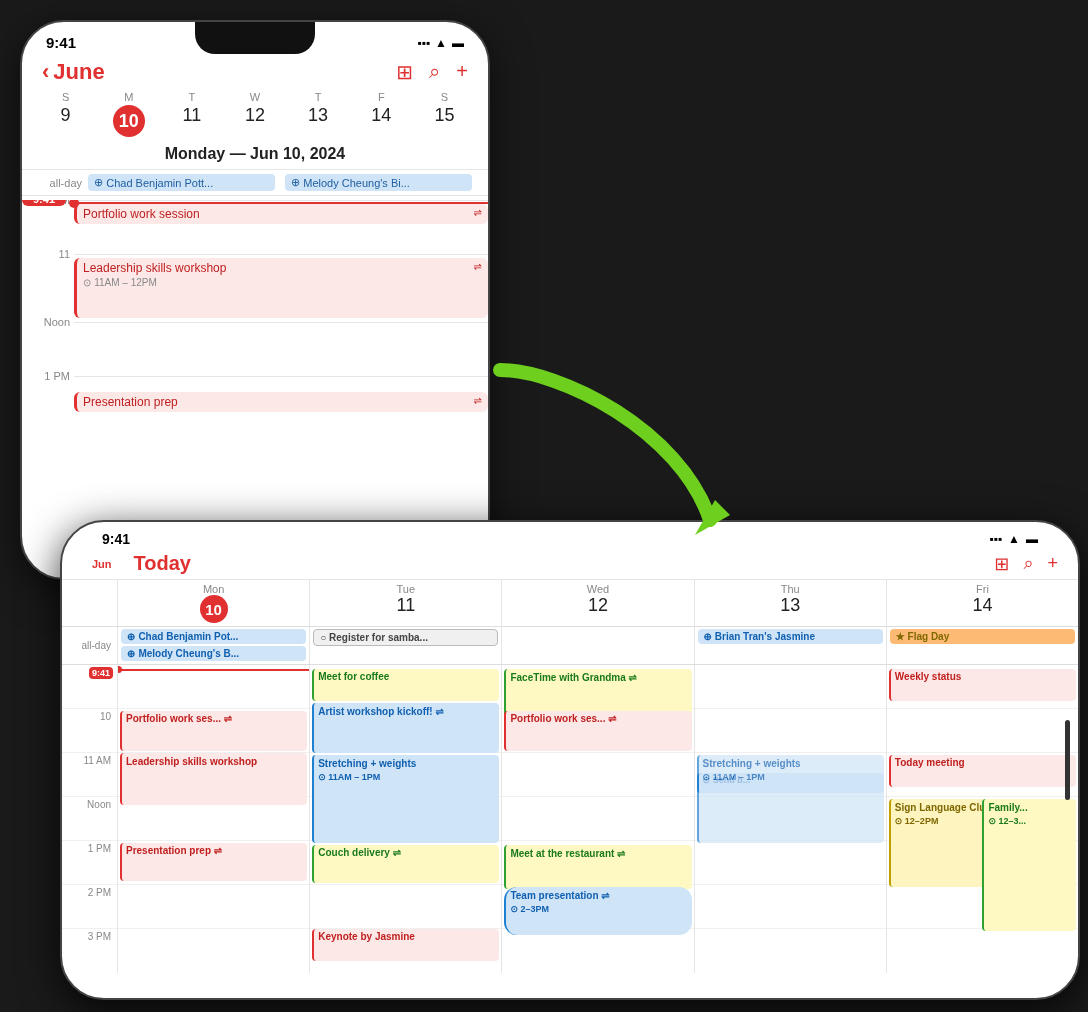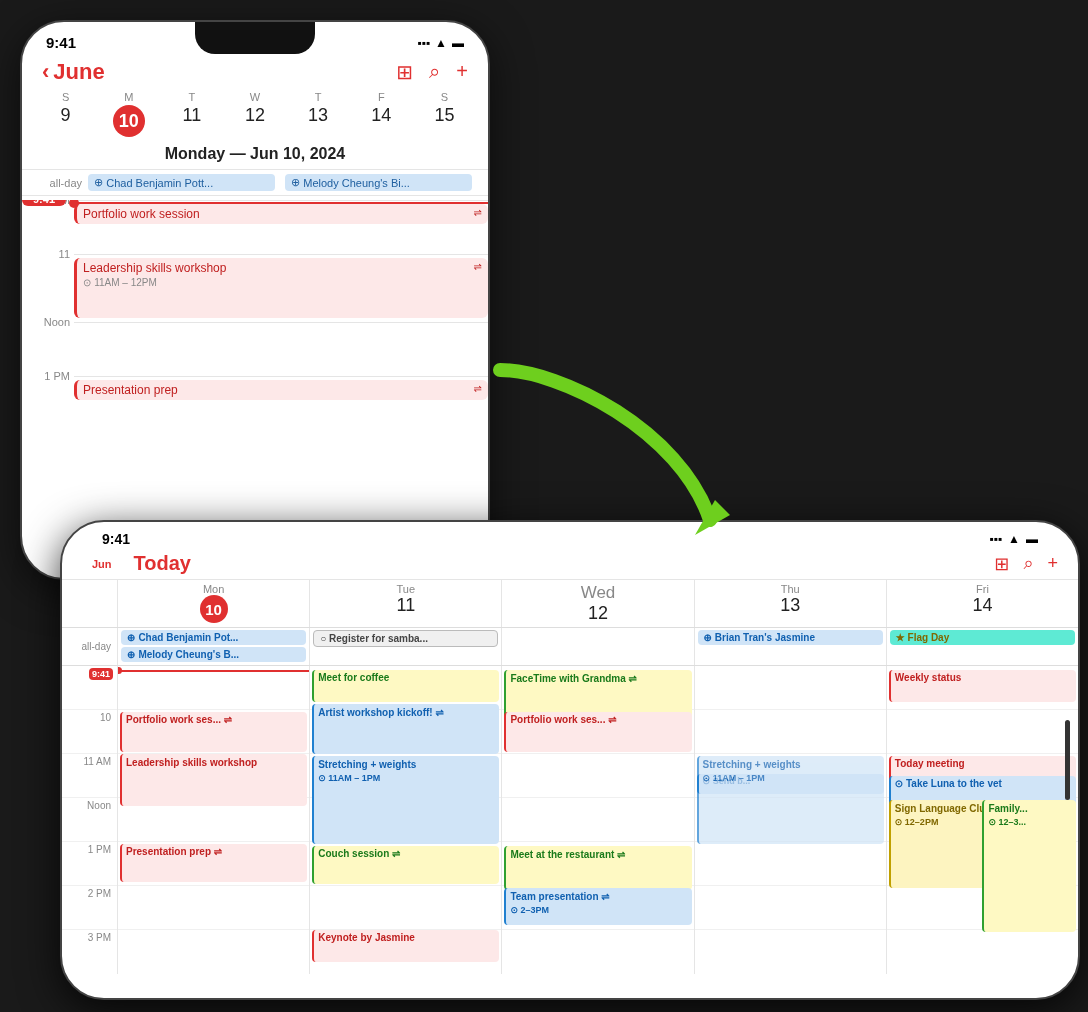--- a/index.html
+++ b/index.html
@@ -267,21 +267,21 @@
       padding: 2px 6px;
       font-size: 10px;
       font-weight: 600;
       display: flex;
       align-items: center;
       gap: 3px;
       overflow: hidden;
       white-space: nowrap;
     }
     .chip-blue { background: #d0e4f7; color: #1060b0; }
-    .chip-yellow { background: #5eead4; color: #806800; }
+    .chip-yellow { background: #fdba74; color: #806800; }
 
     
     .home-pill-landscape {
       position: absolute;
       right: 8px;
       top: 50%;
       transform: translateY(-50%);
       width: 5px;
       height: 80px;
       background: #333;
@@ -400,21 +400,21 @@
       </div>
 
       <div class="time-row" style="height:54px;">
         <span class="time-label">Noon</span>
         <div class="time-line"></div>
       </div>
 
       <div class="time-row" style="height:54px;">
         <span class="time-label">1 PM</span>
         <div class="time-line"></div>
-        <div class="event-block event-red" style="margin-top:4px;width:100%;">
+        <div class="event-block event-red" style="margin-top:16px;width:100%;">
           Presentation prep
           <span style="float:right;font-size:10px;">⇌</span>
         </div>
       </div>
 
     </div>
   </div>
 </div>
 
 <svg class="arrow-svg" viewBox="0 0 280 200" fill="none" xmlns="http://www.w3.org/2000/svg">
@@ -453,21 +453,21 @@
       <div style="font-size:11px;color:#888;">Mon</div>
       <div style="display:inline-flex;align-items:center;justify-content:center;width:28px;height:28px;background:#e03030;border-radius:50%;color:#fff;font-size:15px;font-weight:700;">10</div>
     </div>
 
     <div style="flex:1;text-align:center;padding:3px 0;border-right:1px solid #e5e5e5;">
       <div style="font-size:11px;color:#888;">Tue</div>
       <div style="display:inline-block;font-size:18px;font-weight:400;color:#222;">11</div>
     </div>
 
     <div style="flex:1;text-align:center;padding:3px 0;border-right:1px solid #e5e5e5;">
-      <div style="font-size:17px;color:#888;">Wed</div>
+      <div style="font-size:11px;color:#888;">Wed</div>
       <div style="display:inline-block;font-size:18px;font-weight:400;color:#222;">12</div>
     </div>
 
     <div style="flex:1;text-align:center;padding:3px 0;border-right:1px solid #e5e5e5;">
       <div style="font-size:11px;color:#888;">Thu</div>
       <div style="display:inline-block;font-size:18px;font-weight:400;color:#222;">13</div>
     </div>
 
     <div style="flex:1;text-align:center;padding:3px 0;">
       <div style="font-size:11px;color:#888;">Fri</div>
@@ -537,37 +537,37 @@
       <div style="height:44px;border-bottom:1px solid #f0f0f0;"></div>
       <div style="height:44px;border-bottom:1px solid #f0f0f0;"></div>
       <div style="height:44px;border-bottom:1px solid #f0f0f0;"></div>
       <div style="height:44px;border-bottom:1px solid #f0f0f0;"></div>
       <div style="height:44px;border-bottom:1px solid #f0f0f0;"></div>
       <div style="height:44px;"></div>
 
       <div class="ev ev-green" style="top:4px;height:32px;">Meet for coffee</div>
       <div class="ev ev-blue" style="top:38px;height:50px;white-space:normal;line-height:1.3;">Artist workshop kickoff! ⇌</div>
       <div class="ev ev-blue" style="top:90px;height:88px;white-space:normal;line-height:1.3;">Stretching + weights<br><span style="font-size:9px;">⊙ 11AM – 1PM</span></div>
-      <div class="ev ev-green" style="top:180px;height:38px;">Couch session ⇌</div>
+      <div class="ev ev-green" style="top:180px;height:38px;">Couch delivery ⇌</div>
       <div class="ev ev-red" style="top:264px;height:32px;border-left:2px solid #e03030;">Keynote by Jasmine</div>
     </div>
 
     <div style="flex:1;border-right:1px solid #e5e5e5;position:relative;overflow:hidden;">
       <div style="height:44px;border-bottom:1px solid #f0f0f0;"></div>
       <div style="height:44px;border-bottom:1px solid #f0f0f0;"></div>
       <div style="height:44px;border-bottom:1px solid #f0f0f0;"></div>
       <div style="height:44px;border-bottom:1px solid #f0f0f0;"></div>
       <div style="height:44px;border-bottom:1px solid #f0f0f0;"></div>
       <div style="height:44px;border-bottom:1px solid #f0f0f0;"></div>
       <div style="height:44px;"></div>
 
       <div class="ev ev-green" style="top:4px;height:62px;white-space:normal;line-height:1.3;">FaceTime with Grandma ⇌</div>
       <div class="ev ev-red" style="top:46px;height:40px;">Portfolio work ses... ⇌</div>
       <div class="ev ev-green" style="top:180px;height:44px;white-space:normal;line-height:1.3;">Meet at the restaurant ⇌</div>
-      <div class="ev ev-blue" style="top:222px;height:37px;white-space:normal;line-height:1.3;">Team presentation ⇌<br><span style="font-size:9px;">⊙ 2–3PM</span></div>
+      <div class="ev ev-blue" style="top:222px;height:48px;white-space:normal;line-height:1.3;border-radius:13px;">Team presentation ⇌<br><span style="font-size:9px;">⊙ 2–3PM</span></div>
     </div>
 
     <div style="flex:1;border-right:1px solid #e5e5e5;position:relative;overflow:hidden;">
       <div style="height:44px;border-bottom:1px solid #f0f0f0;"></div>
       <div style="height:44px;border-bottom:1px solid #f0f0f0;"></div>
       <div style="height:44px;border-bottom:1px solid #f0f0f0;"></div>
       <div style="height:44px;border-bottom:1px solid #f0f0f0;"></div>
       <div style="height:44px;border-bottom:1px solid #f0f0f0;"></div>
       <div style="height:44px;border-bottom:1px solid #f0f0f0;"></div>
       <div style="height:44px;"></div>
@@ -580,18 +580,17 @@
       <div style="height:44px;border-bottom:1px solid #f0f0f0;"></div>
       <div style="height:44px;border-bottom:1px solid #f0f0f0;"></div>
       <div style="height:44px;border-bottom:1px solid #f0f0f0;"></div>
       <div style="height:44px;border-bottom:1px solid #f0f0f0;"></div>
       <div style="height:44px;border-bottom:1px solid #f0f0f0;"></div>
       <div style="height:44px;border-bottom:1px solid #f0f0f0;"></div>
       <div style="height:44px;"></div>
 
       <div class="ev ev-red" style="top:4px;height:32px;">Weekly status</div>
       <div class="ev ev-red" style="top:90px;height:32px;">Today meeting</div>
-      <div class="ev ev-blue" style="top:110px;height:44px;white-space:normal;line-height:1.2;">⊙ Take Luna to the vet</div>
       <div class="ev ev-yellow" style="top:134px;height:88px;white-space:normal;line-height:1.3;left:2px;right:22px;">Sign Language Club ⇌<br><span style="font-size:9px;">⊙ 12–2PM</span></div>
       <div class="ev ev-green" style="top:134px;height:132px;left:50%;right:2px;white-space:normal;line-height:1.3;">Family...<br><span style="font-size:9px;">⊙ 12–3...</span></div>
     </div>
   </div>
 </div>
 
 </body></html>

